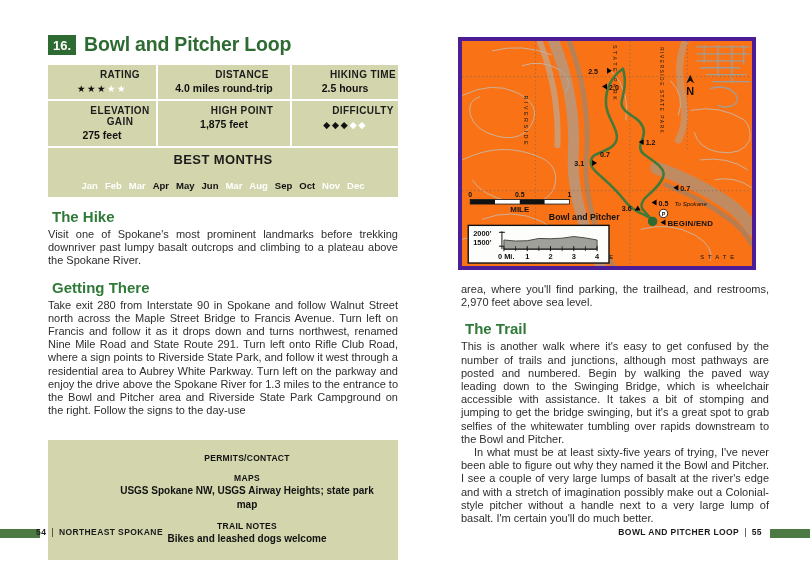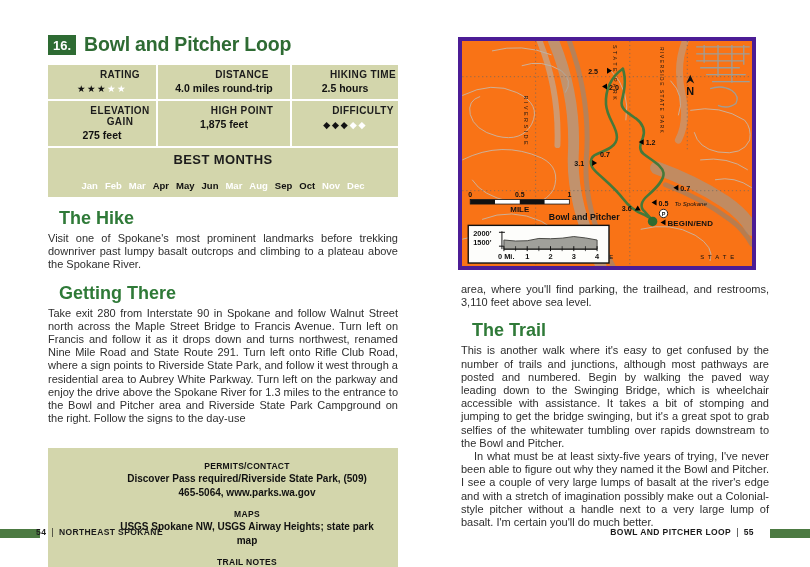--- a/index.html
+++ b/index.html
@@ -17,41 +17,41 @@
   .cell { background:#d3d6ac; text-align:center; padding:4px 0 5px; }
   .cell .lbl { font-size:10px; font-weight:bold; letter-spacing:.4px; color:#1c1c1c;padding-left:36px; }
   .cell .val { font-size:10.5px; font-weight:bold; margin-top:2px; color:#111; }
   .sym { font-size:9.5px; letter-spacing:1.5px; font-weight:normal; }
   .sym.filled { color:#111; } .sym.empty { color:#ffffff; }
   .months-row { background:#d3d6ac; margin-top:2px; text-align:center; padding:4px 0 6px; }
   .months-row .lbl { font-size:13px; font-weight:bold; letter-spacing:.4px; color:#1c1c1c; }
   .months { display:flex; justify-content:center; gap:0 7px; font-size:9.5px; font-weight:bold; margin-top:13px; }
   .month { color:#ffffff; } .month.active { color:#111; }
 
-  .section-heading { font-size:18px; color:#2f7a38; margin:11px 11px 3px; font-weight:bold; }
+  .section-heading { font-size:15px; color:#2f7a38; margin:11px 4px 3px; font-weight:bold; }
   .body-p { font-size:11px; line-height:13.2px; text-align:justify; margin:0; color:#2e2e2e; }
   .indent { text-indent:13px; }
 
   .info-box { margin-top:23px; background:#d3d6ac; padding:13px 24px 4px; text-align:center; }
   .info-entry { margin-bottom:10px;margin-left:48px; }
   .info-entry .lbl { font-size:8.5px; font-weight:bold; letter-spacing:.3px; color:#111; }
   .info-entry .val { font-size:10px; font-weight:bold; line-height:1.35; margin-top:1px; color:#111; }
 
   
   .map-frame { position:absolute; left:458px; top:37px; width:298px; height:233px;
                border:4px solid #4c1d95; box-sizing:border-box; background:#f97316; }
   .map-frame svg { display:block; width:100%; height:100%; }
   .map-frame text { font-family:"Liberation Sans",sans-serif; fill:#111; }
   .right-col { position:absolute; left:461px; top:283px; width:308px; }
 
   
   .footer-bar-left  { position:absolute; left:0;  top:529px; width:40px; height:9px; background:#4c7a42; }
   .footer-bar-right { position:absolute; right:0; top:529px; width:40px; height:9px; background:#4c7a42; }
   .footer-text { position:absolute; top:527px; font-size:8.5px; font-weight:bold; letter-spacing:.4px; color:#1a1a1a; }
-  .footer-text.left { left:36px; } .footer-text.right { right:56px; }
+  .footer-text.left { left:36px; } .footer-text.right { right:48px; }
   .footer-text .div { margin:0 5px; font-weight:normal; }
 </style>
 </head>
 <body>
 
 <div class="page">
 
   <div class="left-col">
     <div class="title-row">
       <span class="num-box">16.</span>
@@ -106,21 +106,20 @@
 
     <div class="section-heading">The Hike</div>
     <p class="body-p">Visit one of Spokane's most prominent landmarks before trekking downriver past lumpy basalt outcrops and climbing to a plateau above the Spokane River.</p>
 
     <div class="section-heading">Getting There</div>
     <p class="body-p">Take exit 280 from Interstate 90 in Spokane and follow Walnut Street north across the Maple Street Bridge to Francis Avenue. Turn left on Francis and follow it as it drops down and turns northwest, renamed Nine Mile Road and State Route 291. Turn left onto Rifle Club Road, where a sign points to Riverside State Park, and follow it west through a residential area to Aubrey White Parkway. Turn left on the parkway and enjoy the drive above the Spokane River for 1.3 miles to the entrance to the Bowl and Pitcher area and Riverside State Park Campground on the right. Follow the signs to the day-use</p>
 
     <div class="info-box">
       <div class="info-entry">
         <div class="lbl">PERMITS/CONTACT</div>
-        <div class="val">Discover Pass required/Riverside State Park, (509) 465-5064, www.parks.wa.gov</div>
       </div>
       <div class="info-entry">
         <div class="lbl">MAPS</div>
         <div class="val">USGS Spokane NW, USGS Airway Heights; state park map</div>
       </div>
       <div class="info-entry">
         <div class="lbl">TRAIL NOTES</div>
         <div class="val">Bikes and leashed dogs welcome</div>
       </div>
     </div>
@@ -234,21 +233,21 @@
         <text x="36" y="220" font-size="7.5" font-weight="bold">0 Mi.</text>
         <text x="65.5" y="220" text-anchor="middle" font-size="7.5" font-weight="bold">1</text>
         <text x="89" y="220" text-anchor="middle" font-size="7.5" font-weight="bold">2</text>
         <text x="112.5" y="220" text-anchor="middle" font-size="7.5" font-weight="bold">3</text>
         <text x="136" y="220" text-anchor="middle" font-size="7.5" font-weight="bold">4</text>
       </g>
     </svg>
   </div>
 
   <div class="right-col">
-    <p class="body-p">area, where you'll find parking, the trailhead, and restrooms, 3,110 feet above sea level.</p>
+    <p class="body-p">area, where you'll find parking, the trailhead, and restrooms, 2,970 feet above sea level.</p>
     <div class="section-heading">The Trail</div>
     <p class="body-p">This is another walk where it's easy to get confused by the number of trails and junctions, although most pathways are posted and numbered. Begin by walking the paved way leading down to the Swinging Bridge, which is wheelchair accessible with assistance. It takes a bit of stomping and jumping to get the bridge swinging, but it's a great spot to grab selfies of the whitewater tumbling over rapids downstream to the Bowl and Pitcher.</p>
     <p class="body-p indent">In what must be at least sixty-five years of trying, I've never been able to figure out why they named it the Bowl and Pitcher. I see a couple of very large lumps of basalt at the river's edge and with a stretch of imagination possibly make out a Colonial-style pitcher without a handle next to a very large lump of basalt. I'm certain you'll do much better.</p>
   </div>
 
   <div class="footer-bar-left"></div>
   <div class="footer-text left">
     <span>54</span><span class="div">|</span><span>NORTHEAST SPOKANE</span>
   </div>
   <div class="footer-text right">

